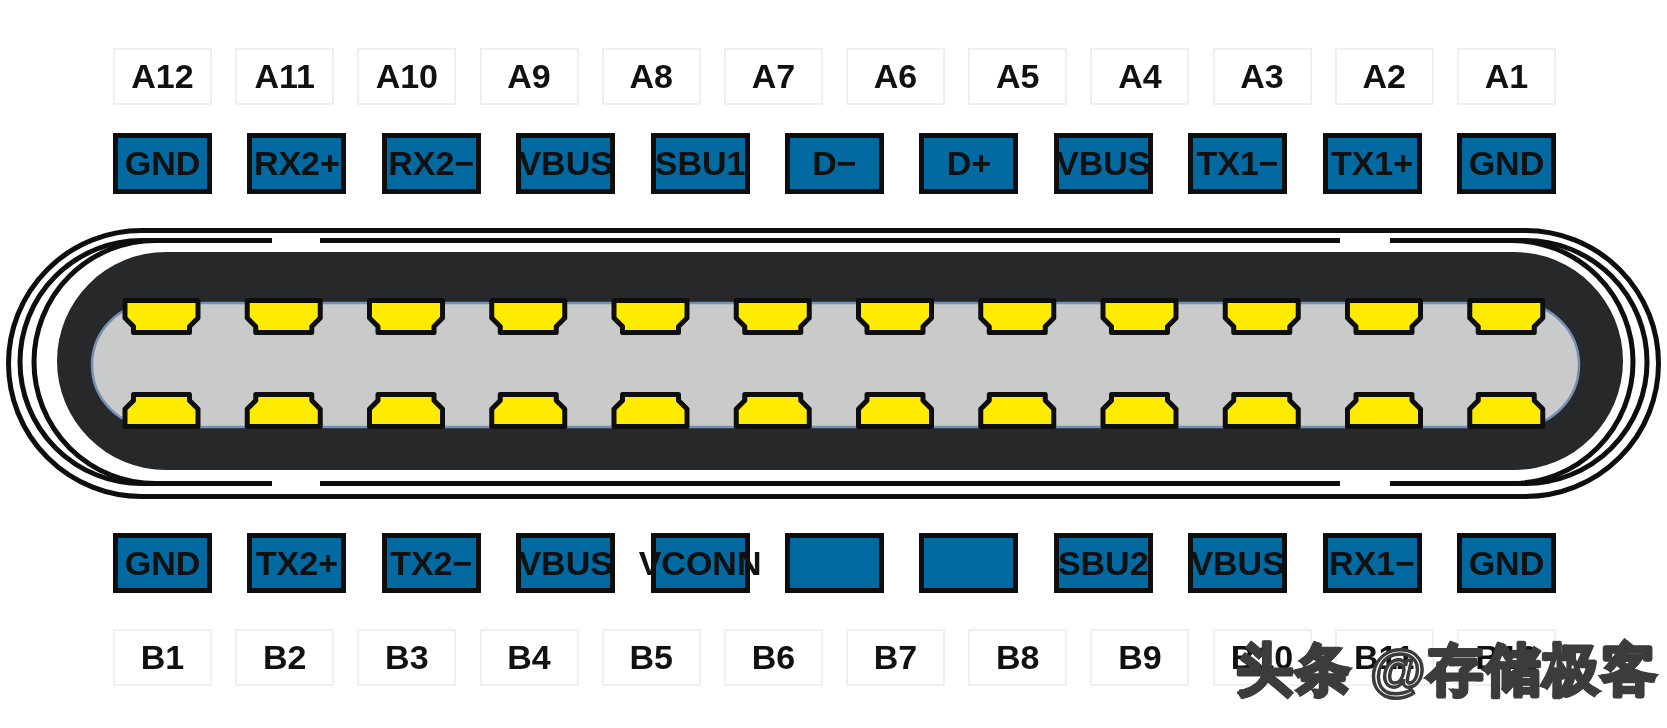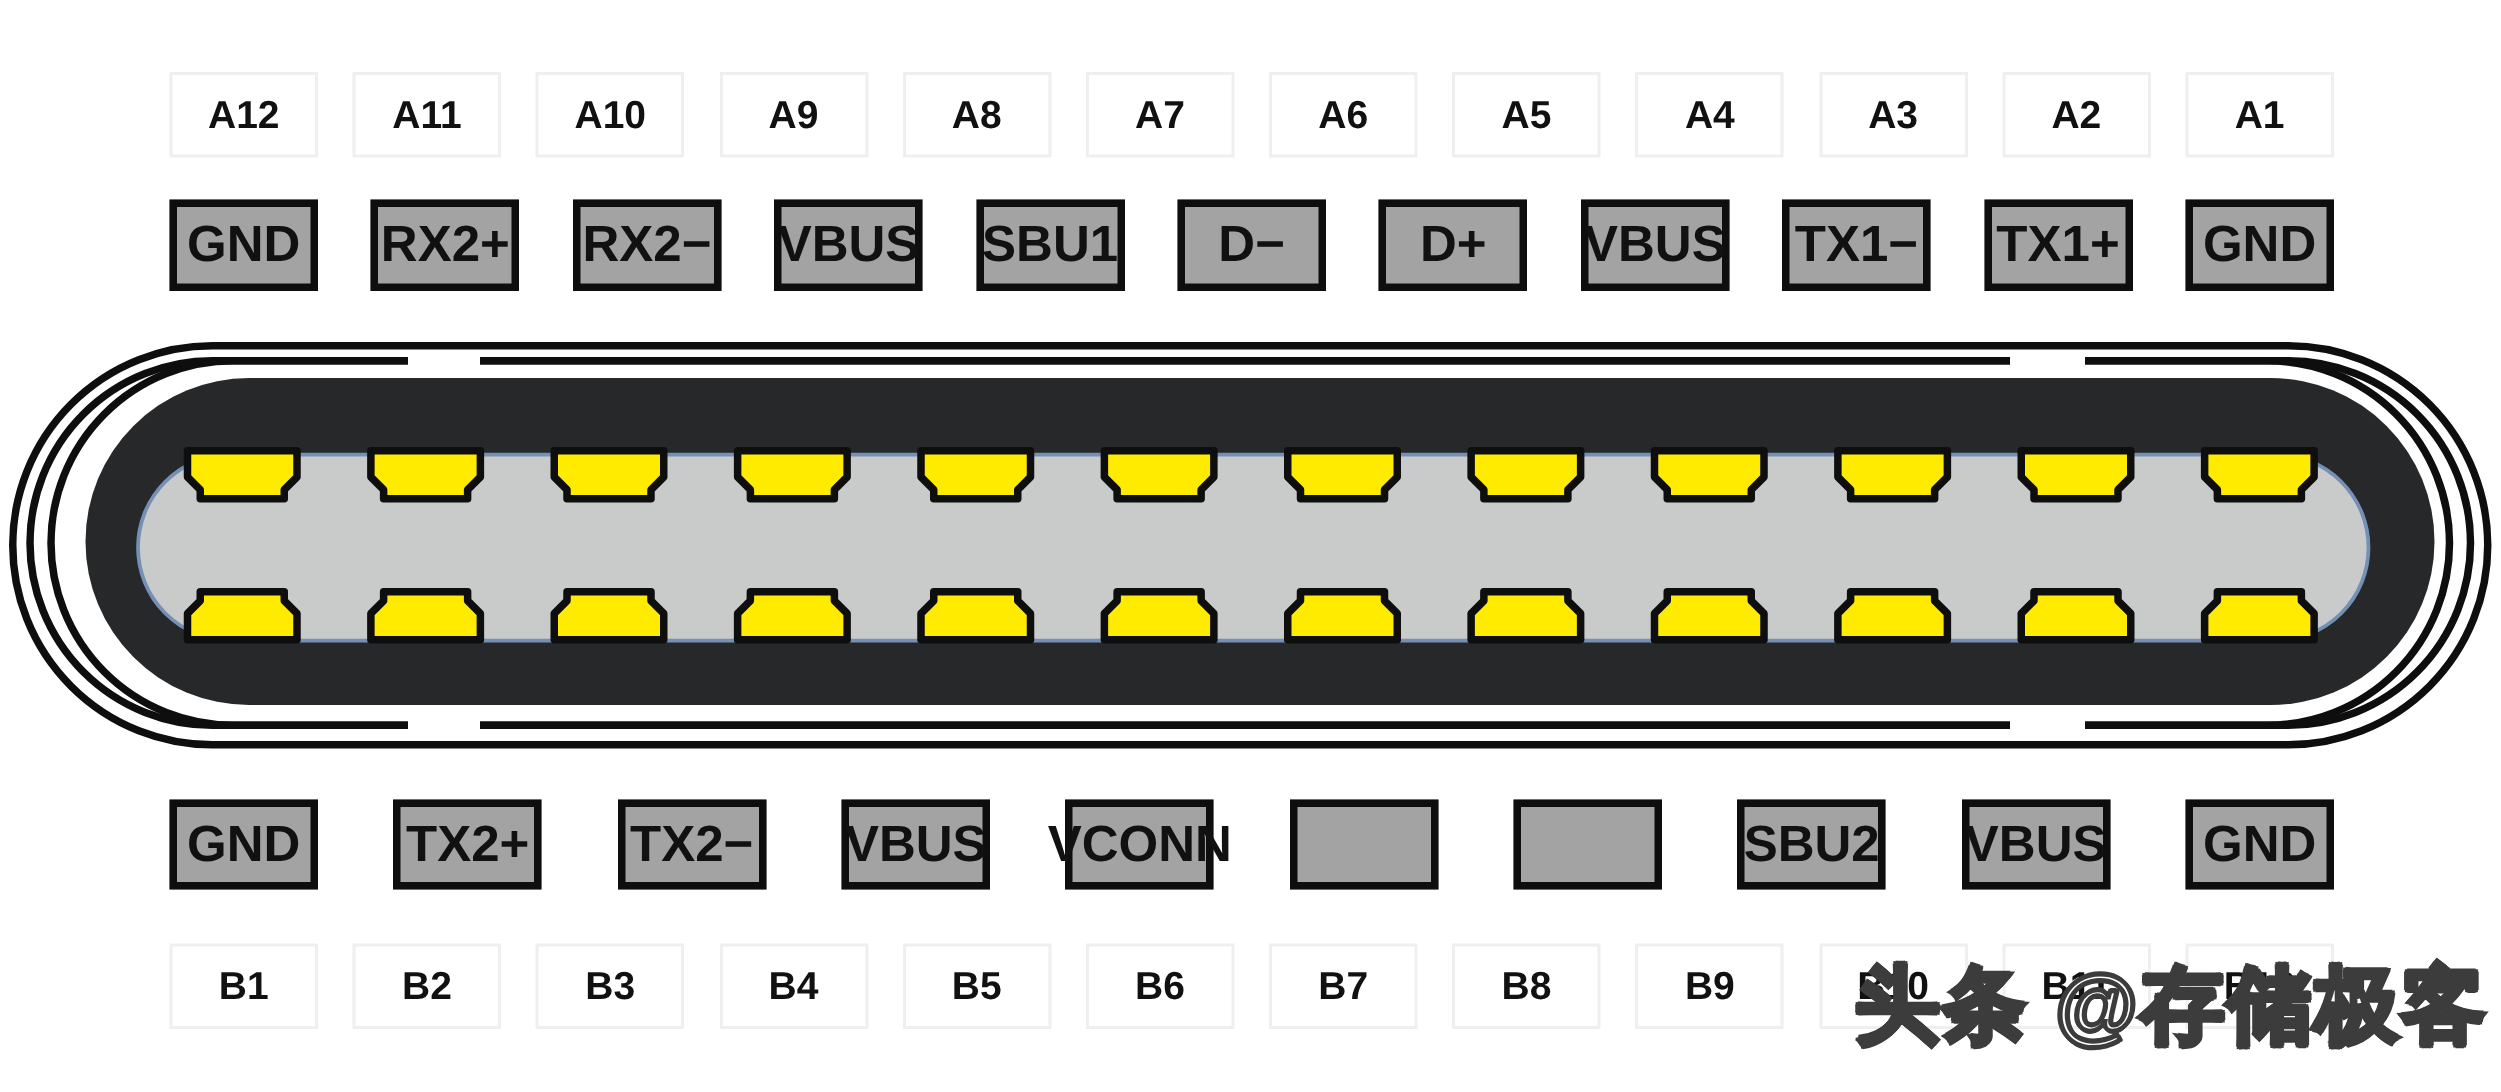--- a/index.html
+++ b/index.html
@@ -32,32 +32,32 @@
   
   .label-box {
     box-sizing: border-box;
     width: 99px;
     height: 57px;
     border: 2px solid #efefef;
     background: #ffffff;
     display: flex;
     align-items: center;
     justify-content: center;
-    font-size: 26px;
+    font-size: 34px;
     font-weight: bold;
     color: #111111;
     white-space: nowrap;
   }
   
   .func-box {
     box-sizing: border-box;
     min-width: 99px;
     height: 100%;
     border: 5px solid #0e0e0e;
-    background: #a3a3a3;
+    background: #0369a1;
     display: flex;
     align-items: center;
     justify-content: center;
     padding: 0 3px;
     font-size: 34px;
     font-weight: bold;
     color: #111111;
     white-space: nowrap;
   }
   .connector-svg {
@@ -245,20 +245,23 @@
     <div class="slot">
         <div class="func-box"></div>
       </div>
     <div class="slot">
         <div class="func-box">SBU2</div>
       </div>
     <div class="slot">
         <div class="func-box">VBUS</div>
       </div>
     <div class="slot">
+        <div class="func-box">RX1−</div>
+      </div>
+    <div class="slot">
         <div class="func-box">GND</div>
       </div>
   </div>
 
   <div class="row" style="top:620px;height:74px;">
     <div class="slot">
         <div class="label-box">B1</div>
       </div>
     <div class="slot">
         <div class="label-box">B2</div>

